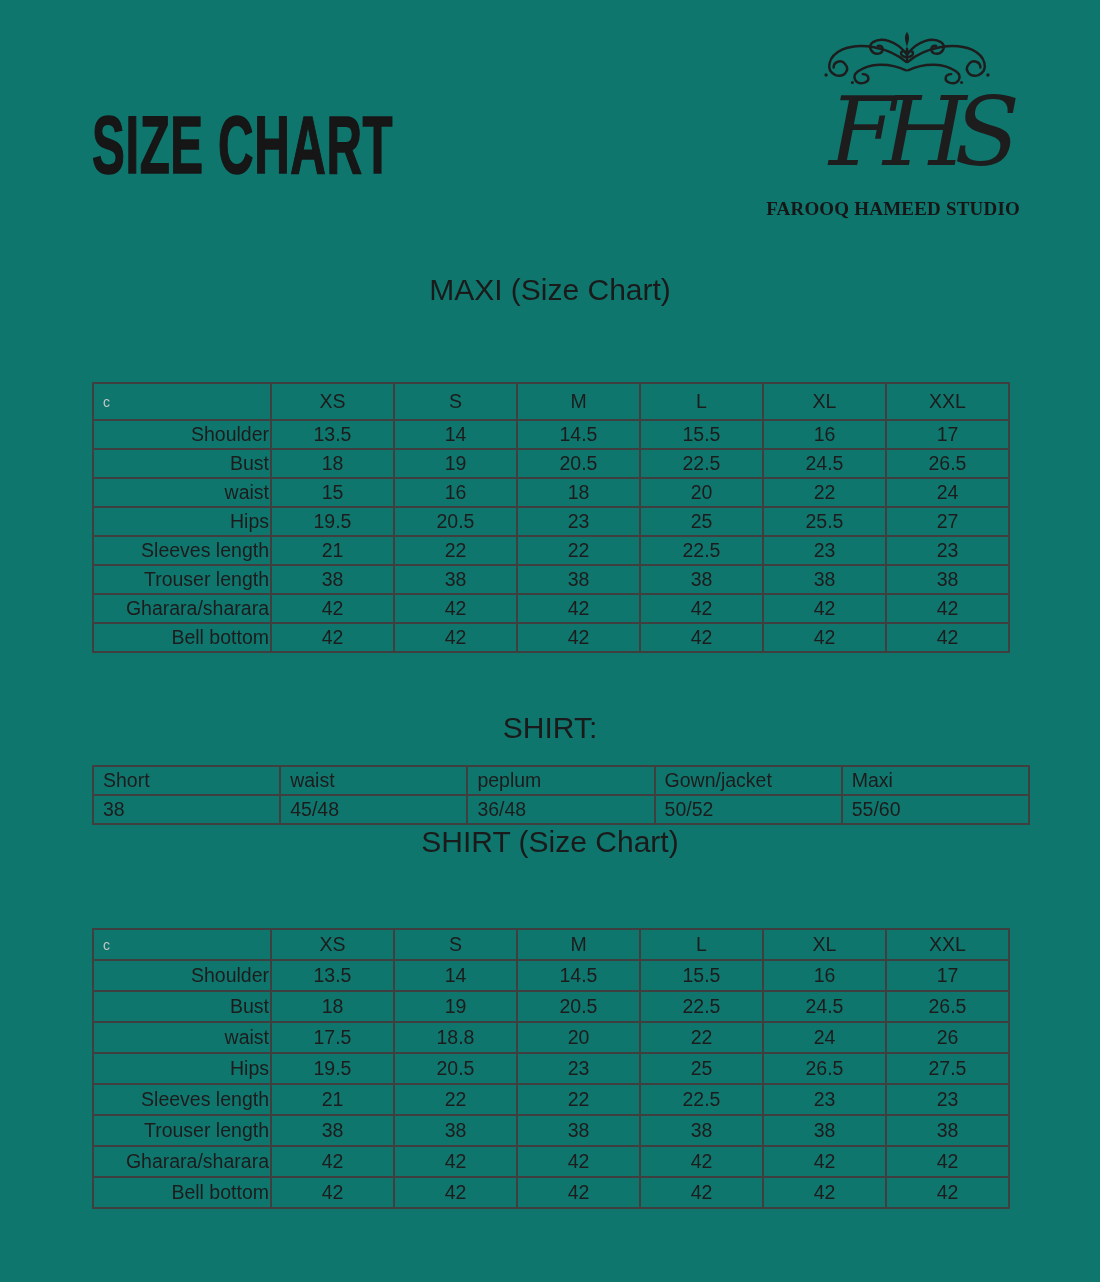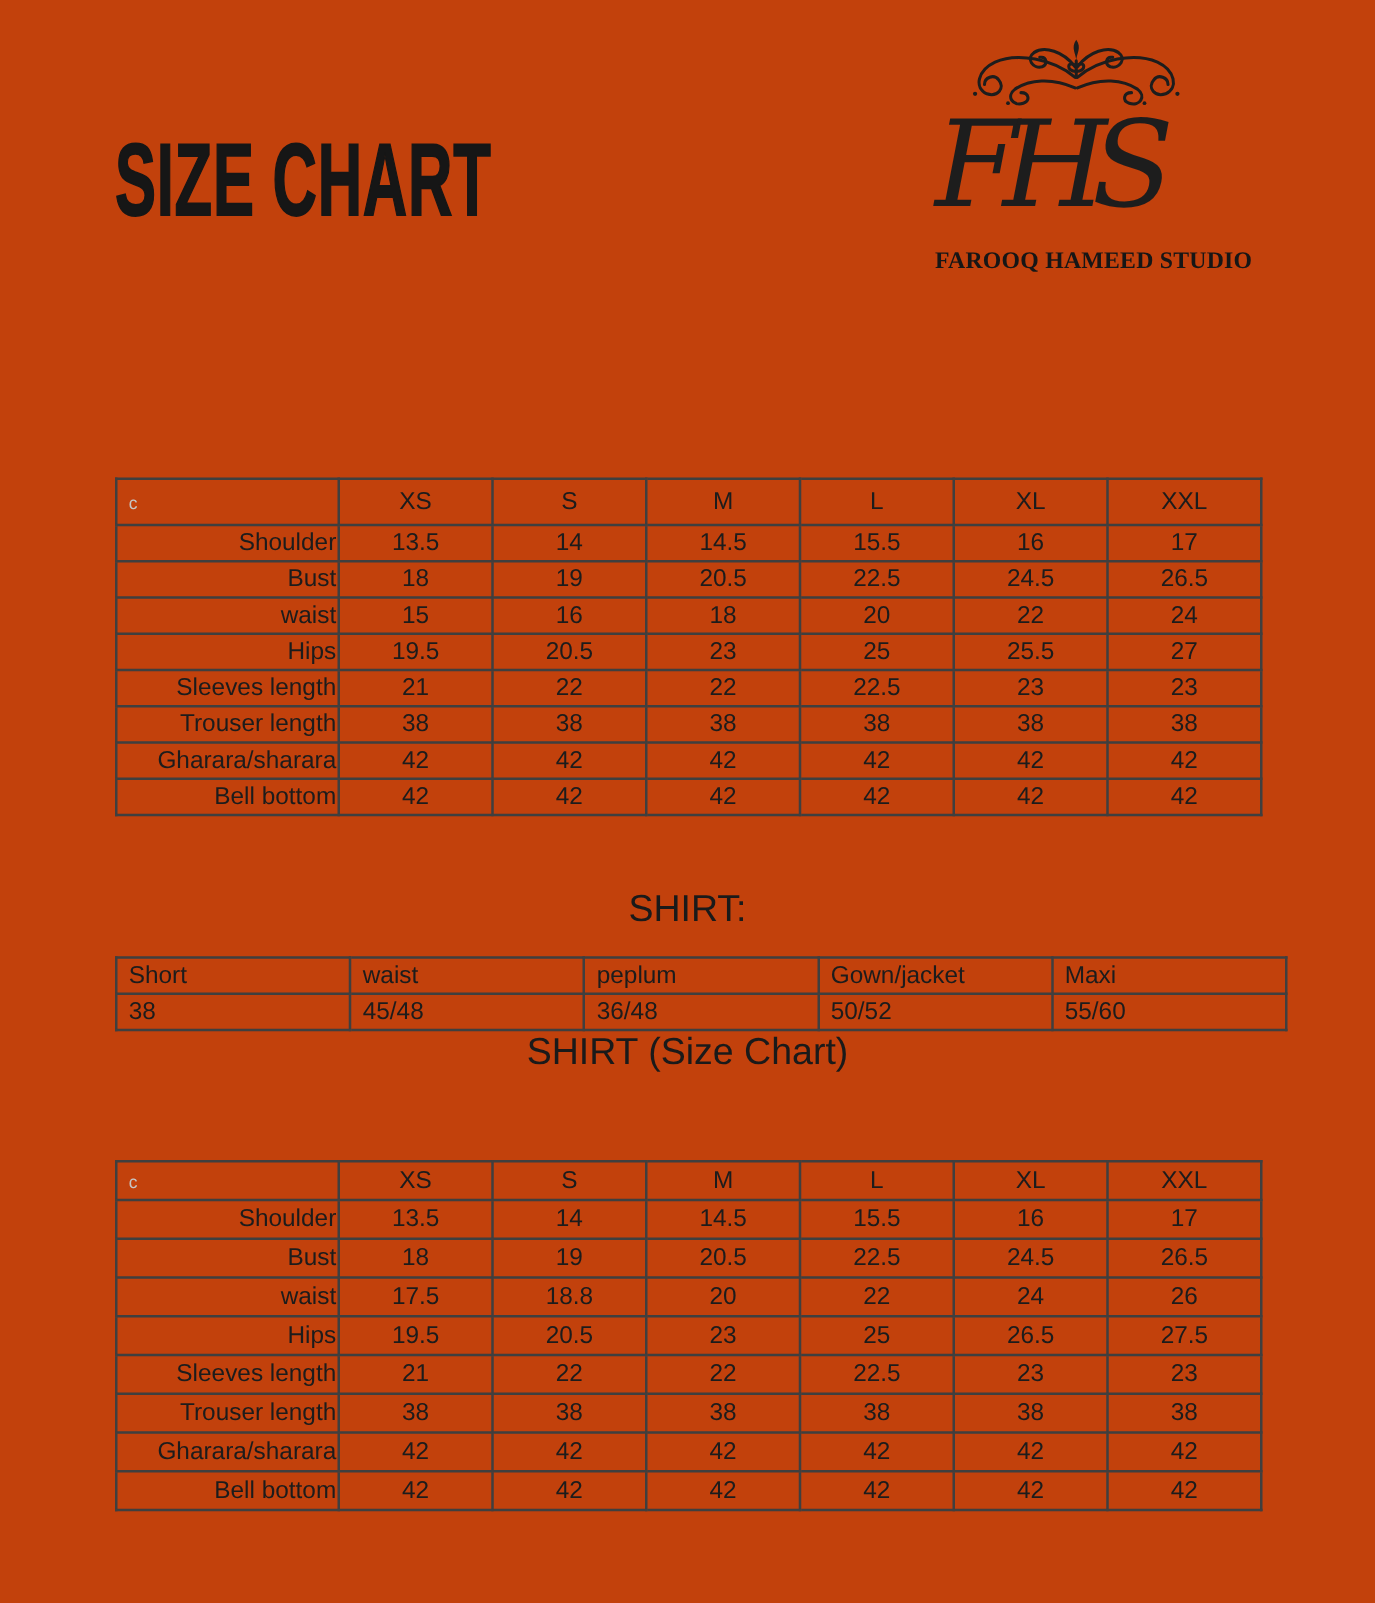--- a/index.html
+++ b/index.html
@@ -1,31 +1,31 @@
 <!DOCTYPE html>
 <html><head>
 <meta charset="utf-8">
 <style>
   html,body { margin:0; padding:0; background:#ffffff; }
   .page {
-    position:relative; width:1100px; height:1282px; background:#c2410c;
+    position:relative; width:1100px; height:1282px; background:#0f766e;
     font-family:"Liberation Sans", sans-serif; color:#1c1c1c; overflow:hidden;
   }
 
   
   .main-title {
     position:absolute; left:92px; top:104px; margin:0;
     font-size:82px; line-height:1; font-weight:900; color:#161616;
     transform:scaleX(0.60); transform-origin:left top;
     letter-spacing:1px; white-space:nowrap;
     -webkit-text-stroke:1.5px #161616;
   }
   .logo {
     position:absolute; left:748px; top:28px; width:272px;
-    display:flex; flex-direction:column; align-items:flex-start;
+    display:flex; flex-direction:column; align-items:flex-end;
   }
   .logo .flourish { display:block; }
   .logo .monogram {
     font-family:"DejaVu Serif", serif; font-style:italic;
     font-size:96px; line-height:0.92; letter-spacing:-0.13em;
     color:#1d1d1d; margin-top:-4px; padding-right:0.13em;
   }
   .logo .studio {
     font-family:"Liberation Serif", serif; font-weight:700;
     font-size:19px; letter-spacing:0.2px; white-space:nowrap;
@@ -82,20 +82,21 @@
       </g>
       <use href="#fl-half" transform="translate(240,0) scale(-1,1)"></use>
       <path d="M120 4 C115 11 120 16 120 22 C120 16 125 11 120 4 Z" fill="#1d1d1d" stroke="none"></path>
       <path d="M120 22 L120 36"></path>
       <path d="M120 26 C112 21 111 31 120 31 M120 26 C128 21 129 31 120 31"></path>
     </svg>
     <div class="monogram">FHS</div>
     <div class="studio">FAROOQ HAMEED STUDIO</div>
   </div>
 
+  <h2 class="section-heading" id="maxi-heading">MAXI (Size Chart)</h2>
 
   <table class="size-table" id="maxi-table">
     <thead>
         <tr>
           <th class="corner">c</th>
           <th>XS</th>
           <th>S</th>
           <th>M</th>
           <th>L</th>
           <th>XL</th>

